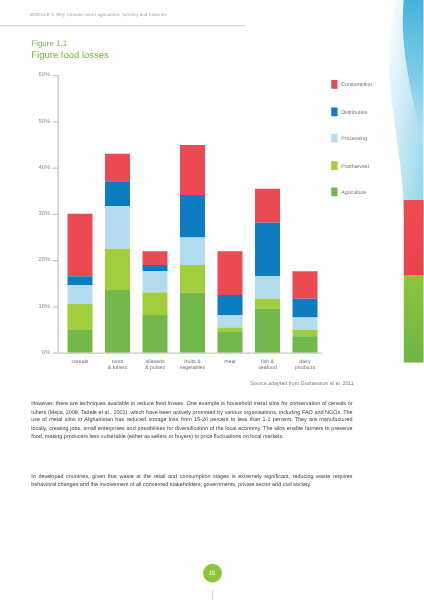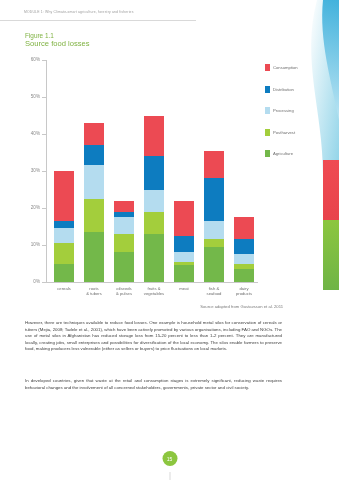--- a/index.html
+++ b/index.html
@@ -235,21 +235,21 @@
   </svg>
 </div>
 <div class="side-band"></div>
 <div class="side-band2"></div>
 
 <div class="runhead">MODULE 1: Why Climate-smart agriculture, forestry and fisheries</div>
 <div class="runhead-rule"></div>
 
 <div class="fig-title">
   <div>Figure 1.1</div>
-  <div class="l2">Source food losses</div>
+  <div class="l2">Figure food losses</div>
 </div>
 
 <div class="chart">
   <div class="axis-v"></div>
   <div class="axis-h"></div>
   <div id="yticks">
       <div class="ytick" style="top: 227px;"></div>
       <div class="ylabwrap" style="top: 227px;">
         <div class="ylabel">0%</div>
       </div>

